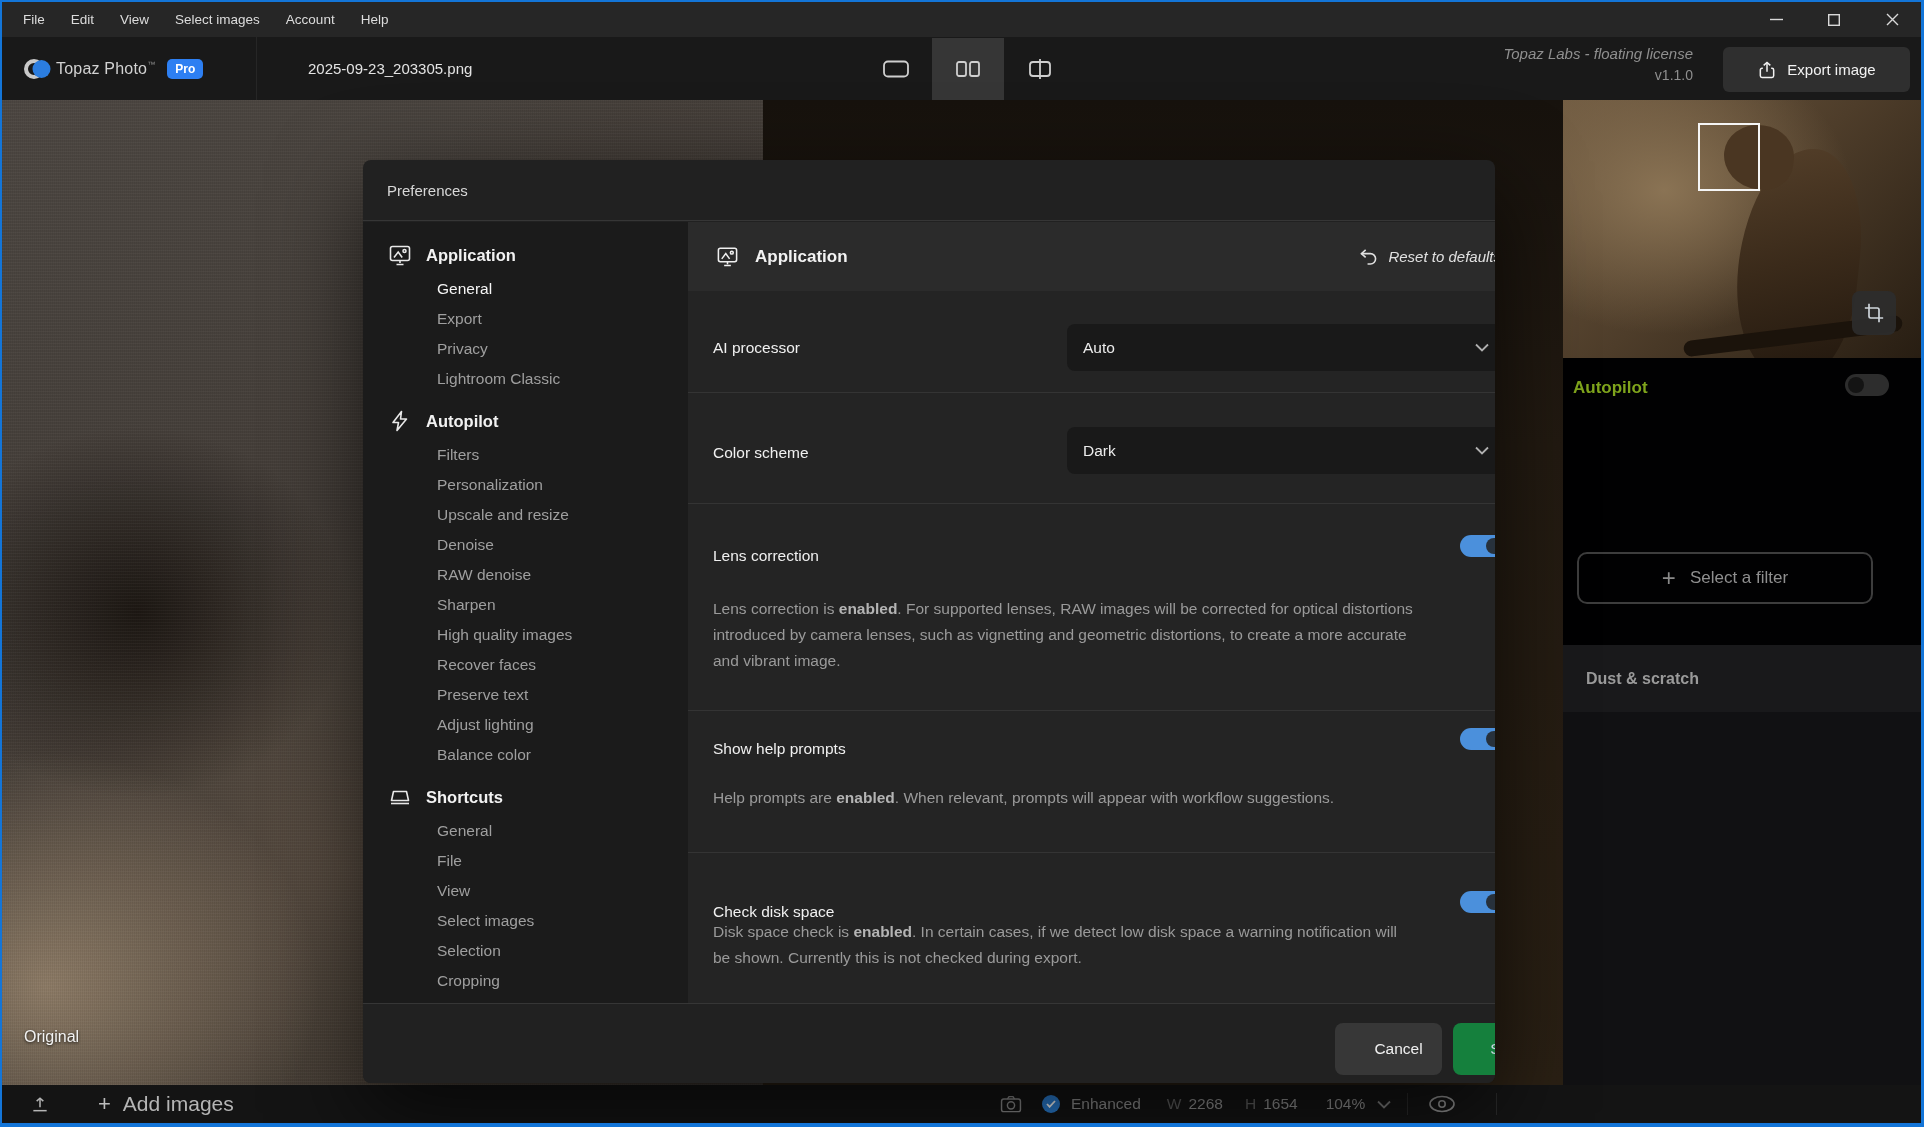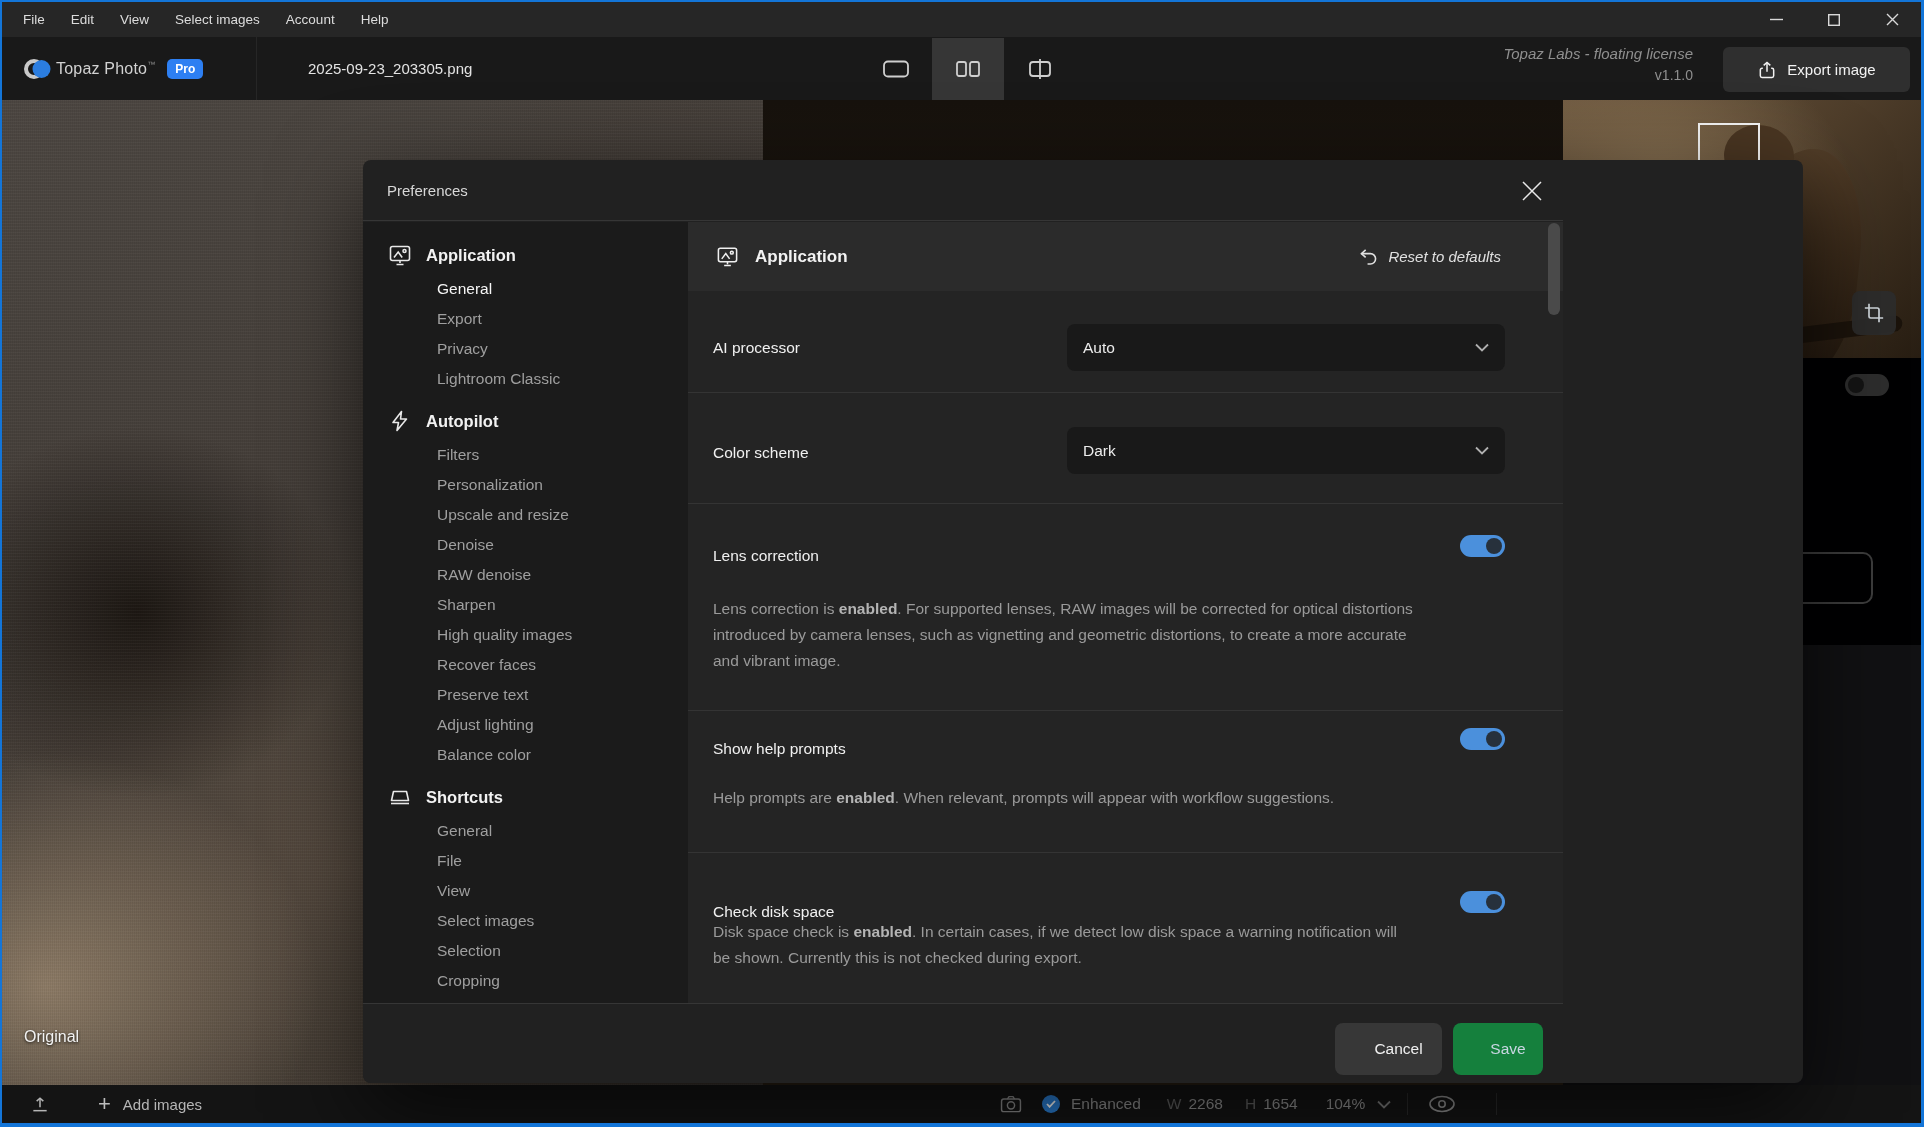--- a/index.html
+++ b/index.html
@@ -77,28 +77,28 @@
       border-radius:10px;display:flex;align-items:center;justify-content:center;gap:14px;
       color:#8f8f8f;font-size:17px;}
   .filter-btn .plus{font-size:24px;font-weight:300;color:#8a8a8a;line-height:1;}
   .dust-row{position:absolute;left:0;top:545px;width:361px;height:67px;background:#19191b;
       display:flex;align-items:center;padding-left:23px;font-size:16px;font-weight:bold;color:#9a9a9a;}
 
   
   .bottombar{position:absolute;left:2px;top:1085px;width:1919px;height:38px;background:#141414;z-index:40;}
   .add-group{position:absolute;left:28px;top:0;height:38px;display:flex;align-items:center;color:#b5b5b5;}
   .add-plus{margin-left:48px;font-size:22px;font-weight:300;color:#bdbdbd;line-height:1;}
-  .add-text{margin-left:12px;font-size:15px;}
+  .add-text{margin-left:12px;font-size:21px;}
   .status-group{position:absolute;left:998px;top:0;height:38px;display:flex;align-items:center;color:#8f8f8f;font-size:15.5px;}
   .chk{width:18px;height:18px;border-radius:50%;background:#2b7fd4;display:flex;align-items:center;justify-content:center;}
   .dim-label{color:#5f5f5f;}
   .vline{width:1px;height:22px;background:#2a2a2a;}
 
   
-  .dialog{position:absolute;left:363px;top:160px;width:1440px;height:923px;background:#212121;
+  .dialog{position:absolute;left:363px;top:160px;width:1132px;height:923px;background:#212121;
       border-radius:8px;box-shadow:0 30px 90px rgba(0,0,0,.65);z-index:50;overflow:hidden;}
   .dlg-titlebar{position:absolute;left:0;top:0;width:1200px;height:61px;border-bottom:1px solid #363636;}
   .dlg-title{position:absolute;left:24px;top:0;line-height:61px;font-size:15px;color:#d8d8d8;}
   .dlg-close{position:absolute;left:1154px;top:16px;width:30px;height:30px;display:flex;align-items:center;justify-content:center;color:#e8e8e8;}
   .dlg-side{position:absolute;left:0;top:62px;width:325px;height:781px;background:#1b1b1b;padding-top:14px;}
   .side-section{margin-top:8px;}
   .side-section:first-child{margin-top:0;}
   .side-header{display:flex;align-items:center;height:38px;padding-left:25px;color:#f2f2f2;}
   .side-header .sh-label{margin-left:14px;font-size:16.5px;font-weight:bold;}
   .side-items{}
@@ -152,20 +152,23 @@
       </div>
     </div>
     <div class="ap-row">
       <div class="ap-label">Autopilot</div>
       <div class="toggle-off"></div>
       <div class="filter-btn">
         <span class="plus">+</span>
         <span>Select a filter</span>
       </div>
     </div>
+    <div class="dust-row">
+      <span>Dust &amp; scratch</span>
+    </div>
   </div>
 
   <div class="menubar">
 
       <div class="menu-item">File</div>
 
       <div class="menu-item">Edit</div>
 
       <div class="menu-item">View</div>
 

